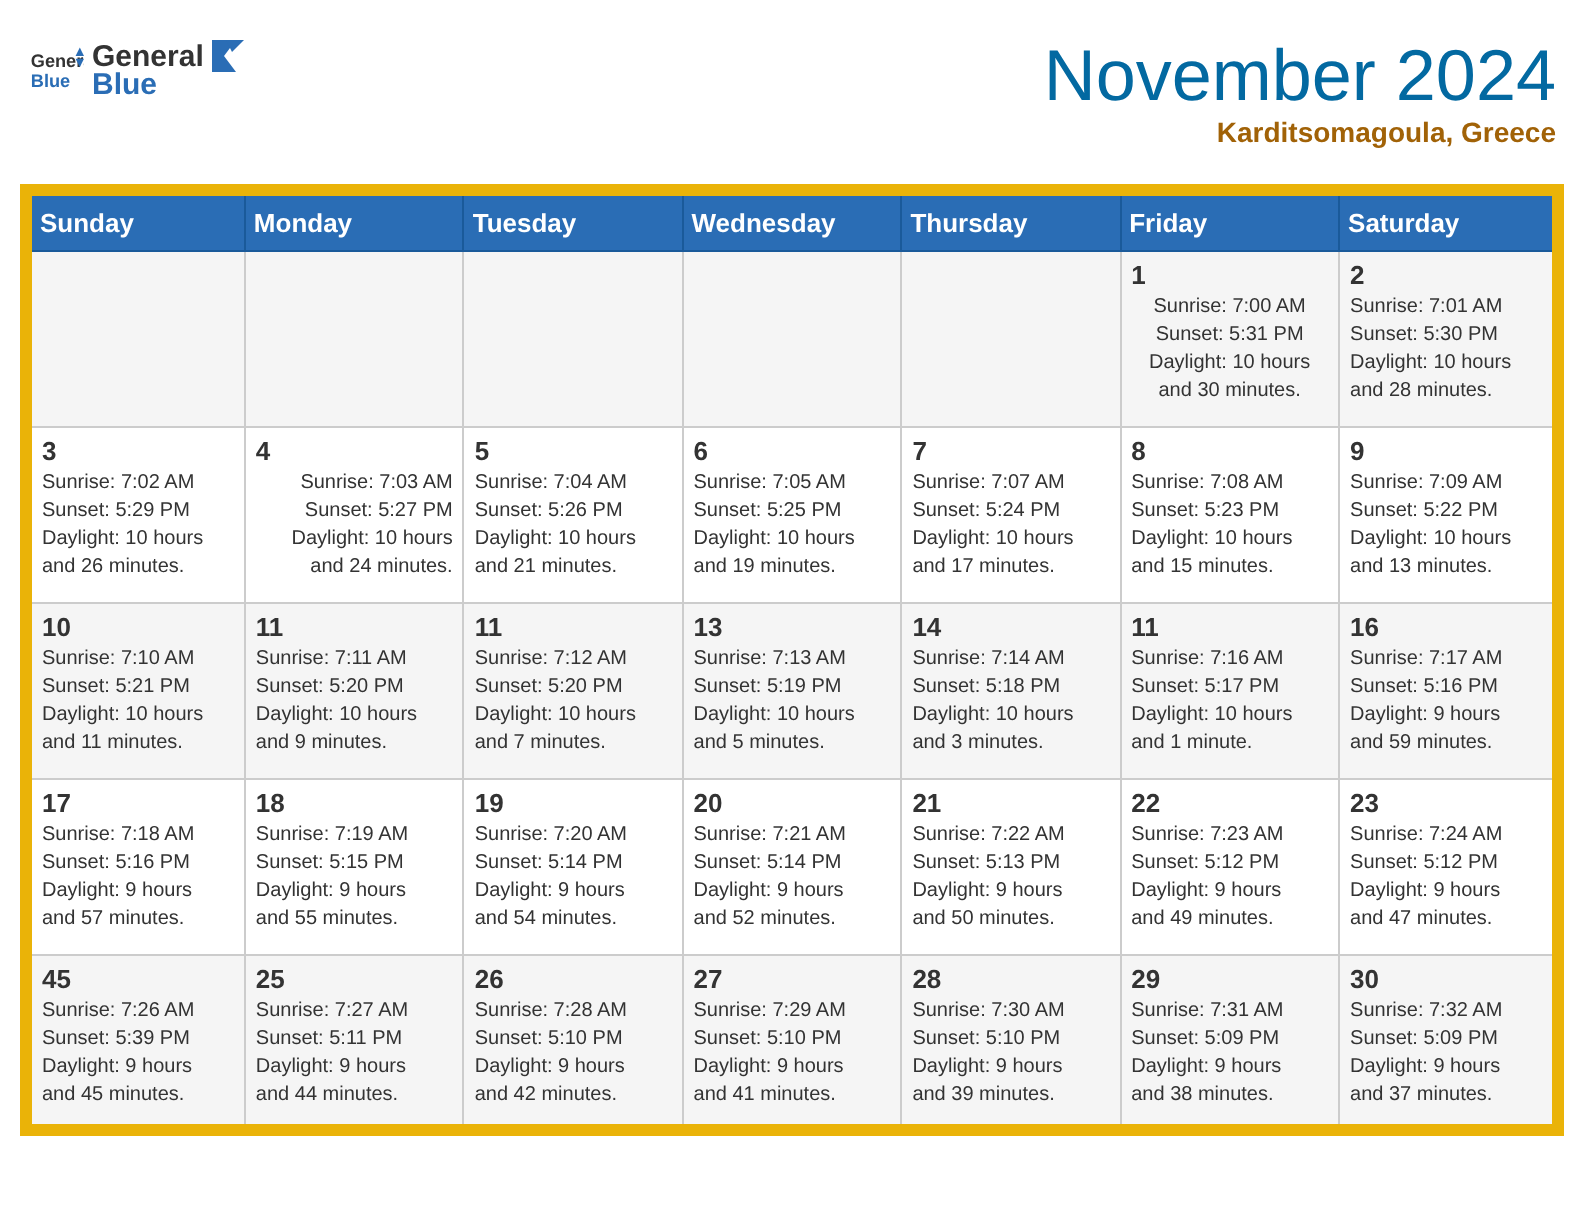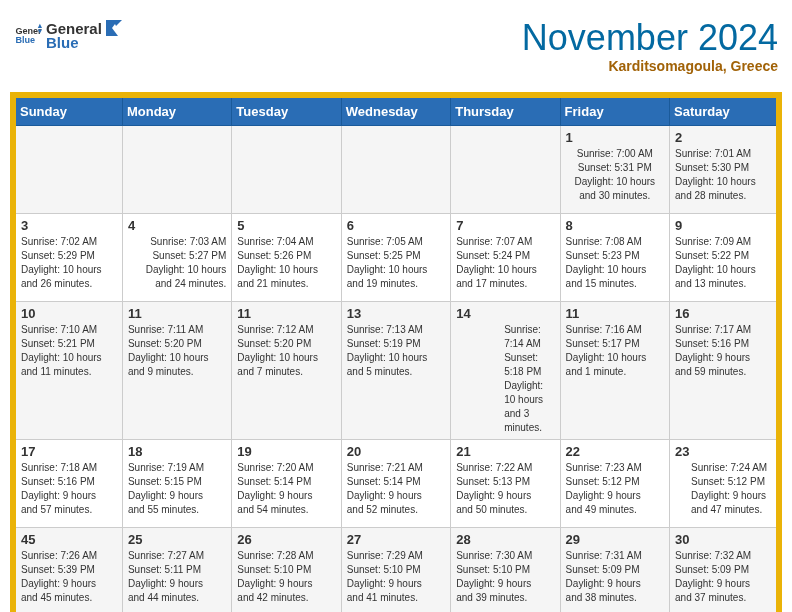--- a/index.html
+++ b/index.html
@@ -223,21 +223,21 @@
         </td>
         <td>
           <span class="day-num">13</span>
           <div class="day-info" style="white-space: pre-line;">Sunrise: 7:13 AM
 Sunset: 5:19 PM
 Daylight: 10 hours
 and 5 minutes.</div>
         </td>
         <td>
           <span class="day-num">14</span>
-          <div class="day-info" style="white-space: pre-line; margin-left: 48px;">Sunrise: 7:14 AM
+          <div class="day-info" style="white-space: pre-line;">Sunrise: 7:14 AM
 Sunset: 5:18 PM
 Daylight: 10 hours
 and 3 minutes.</div>
         </td>
         <td>
           <span class="day-num">11</span>
           <div class="day-info" style="white-space: pre-line;">Sunrise: 7:16 AM
 Sunset: 5:17 PM
 Daylight: 10 hours
 and 1 minute.</div>
@@ -288,21 +288,21 @@
         </td>
         <td>
           <span class="day-num">22</span>
           <div class="day-info" style="white-space: pre-line;">Sunrise: 7:23 AM
 Sunset: 5:12 PM
 Daylight: 9 hours
 and 49 minutes.</div>
         </td>
         <td>
           <span class="day-num">23</span>
-          <div class="day-info" style="white-space: pre-line; margin-left: 16px;">Sunrise: 7:24 AM
+          <div class="day-info" style="white-space: pre-line;">Sunrise: 7:24 AM
 Sunset: 5:12 PM
 Daylight: 9 hours
 and 47 minutes.</div>
         </td>
       </tr>
       <tr>
         <td>
           <span class="day-num">45</span>
           <div class="day-info" style="white-space: pre-line;">Sunrise: 7:26 AM
 Sunset: 5:39 PM

